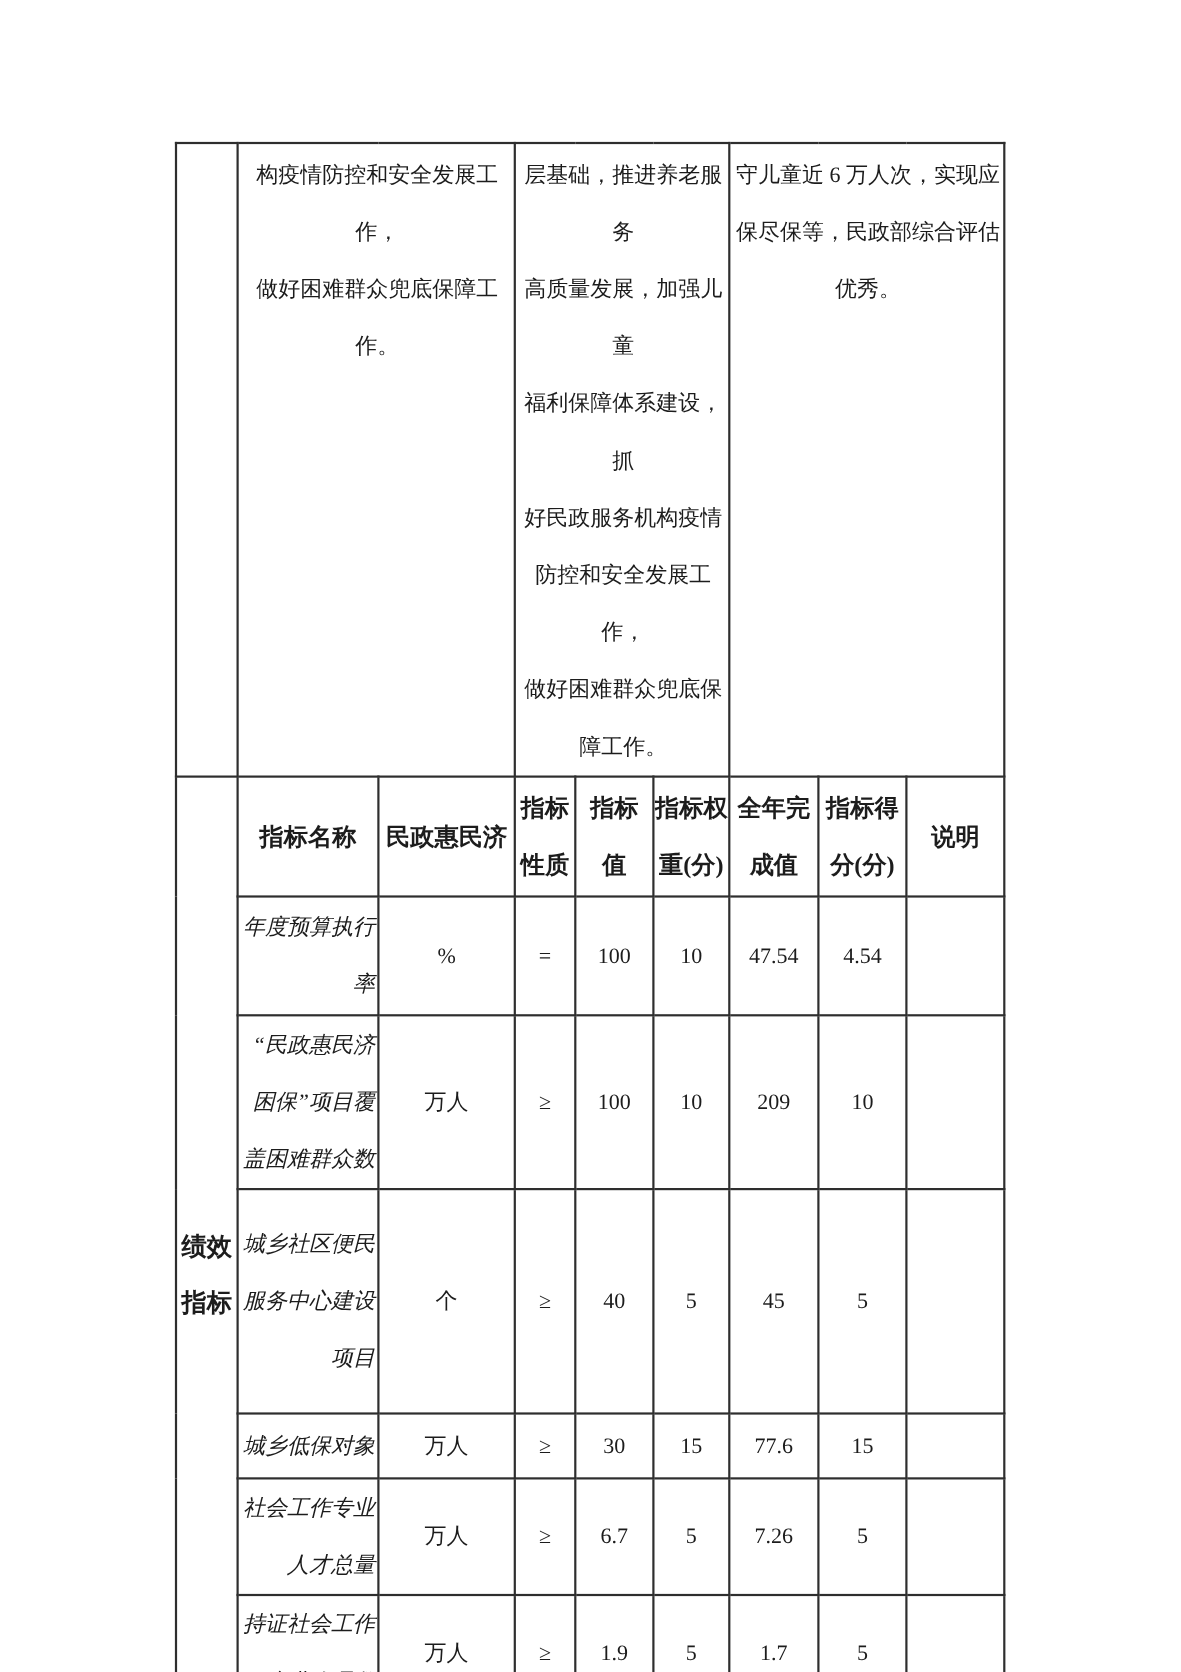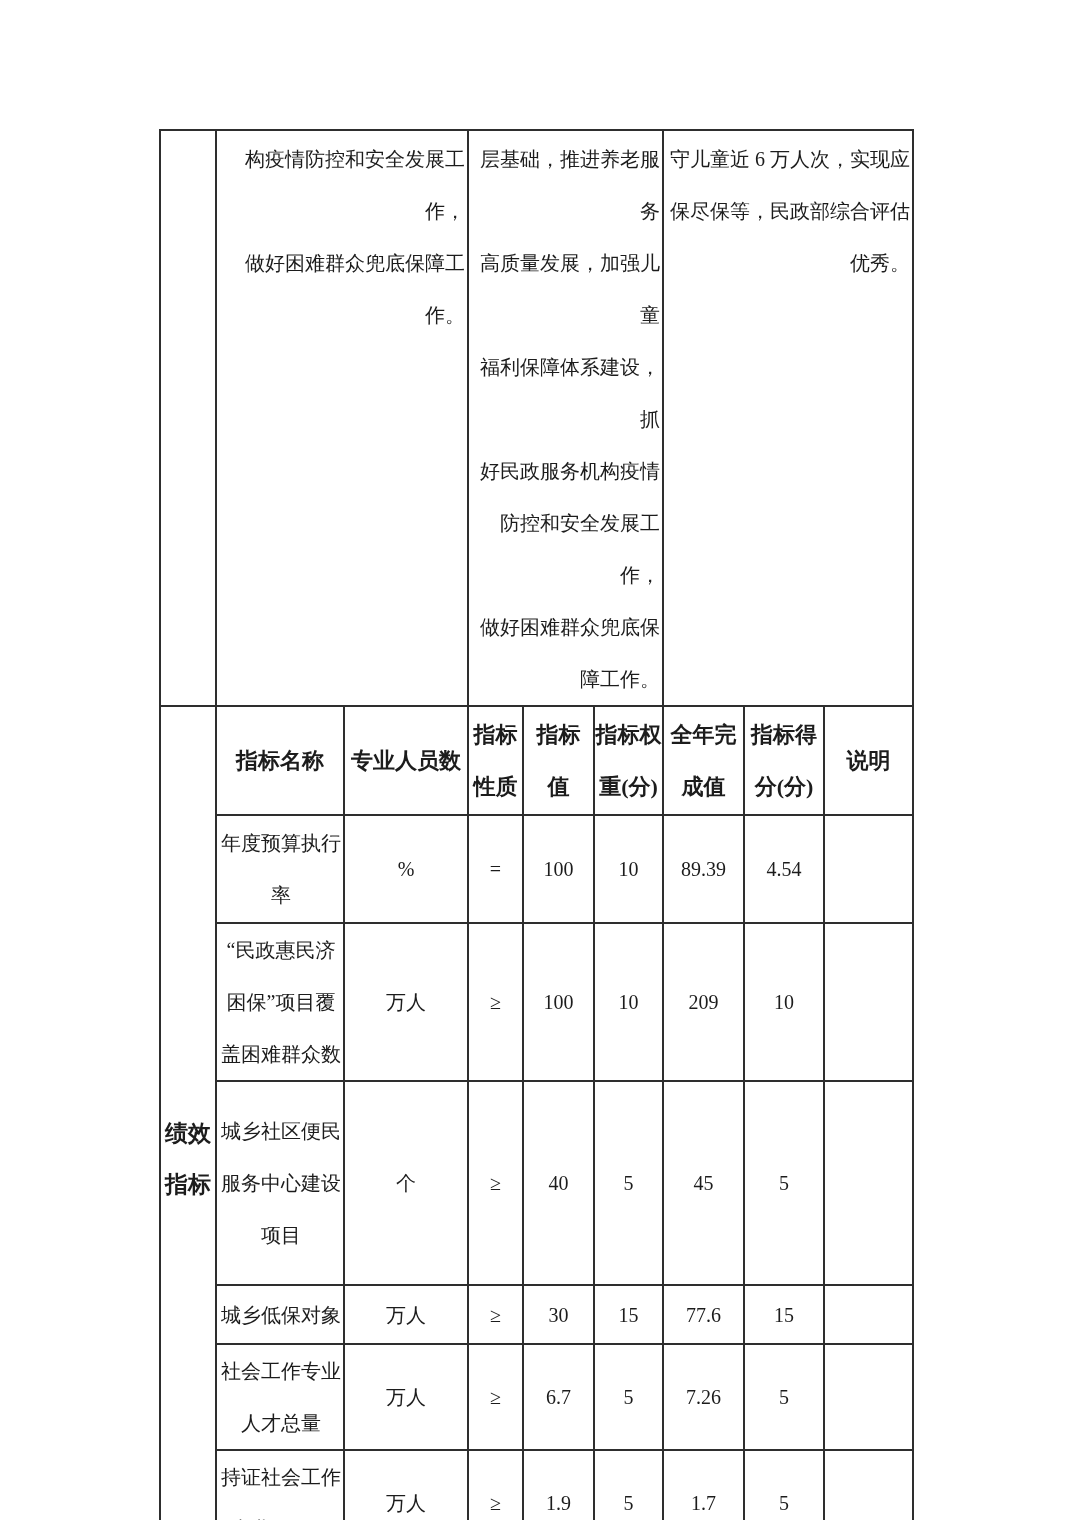--- a/index.html
+++ b/index.html
@@ -24,21 +24,21 @@
   }
   td, th {
     border: 2px solid #2e2e2e;
     white-space: pre-line;
     color: #1c1c1c;
     overflow: hidden;
   }
   
   .carry {
     vertical-align: top;
-    text-align: right;
+    text-align: center;
     font-size: 20px;
     line-height: 52px;
     padding: 2px 2px 0 4px;
   }
   
   .sidebar-label {
     text-align: center;
     vertical-align: middle;
     font-weight: bold;
     font-size: 23px;
@@ -49,24 +49,25 @@
     font-weight: bold;
     font-size: 22px;
     line-height: 52px;
     text-align: center;
     vertical-align: middle;
     padding: 0;
   }
   .name-cell {
     font-size: 20px;
     line-height: 52px;
-    text-align: center;
+    text-align: right;
     vertical-align: middle;
     padding-left: 4px;
     padding-right: 2px;
+    font-style: italic;
   }
   .c {
     font-size: 20px;
     line-height: 52px;
     text-align: center;
     vertical-align: middle;
     padding: 0;
   }
 </style>
 </head>
@@ -100,42 +101,42 @@
 障工作。</td>
       <td class="carry" colspan="3">守儿童近 6 万人次，实现应
 保尽保等，民政部综合评估
 优秀。</td>
     </tr>
 
     <tr style="height:109px">
       <td class="sidebar-label" rowspan="8">绩效
 指标</td>
       <th>指标名称</th>
-      <th>专业人员数</th>
+      <th>民政惠民济</th>
       <th>指标
 性质</th>
       <th>指标
 值</th>
       <th>指标权
 重(分)</th>
       <th>全年完
 成值</th>
       <th>指标得
 分(分)</th>
       <th>说明</th>
     </tr>
 
     <tr style="height:108px">
       <td class="name-cell">年度预算执行
 率</td>
       <td class="c">%</td>
       <td class="c">=</td>
       <td class="c">100</td>
       <td class="c">10</td>
-      <td class="c">89.39</td>
+      <td class="c">47.54</td>
       <td class="c">4.54</td>
       <td class="c"></td>
     </tr>
     <tr style="height:120px">
       <td class="name-cell">“民政惠民济
 困保”项目覆
 盖困难群众数</td>
       <td class="c">万人</td>
       <td class="c">≥</td>
       <td class="c">100</td>

